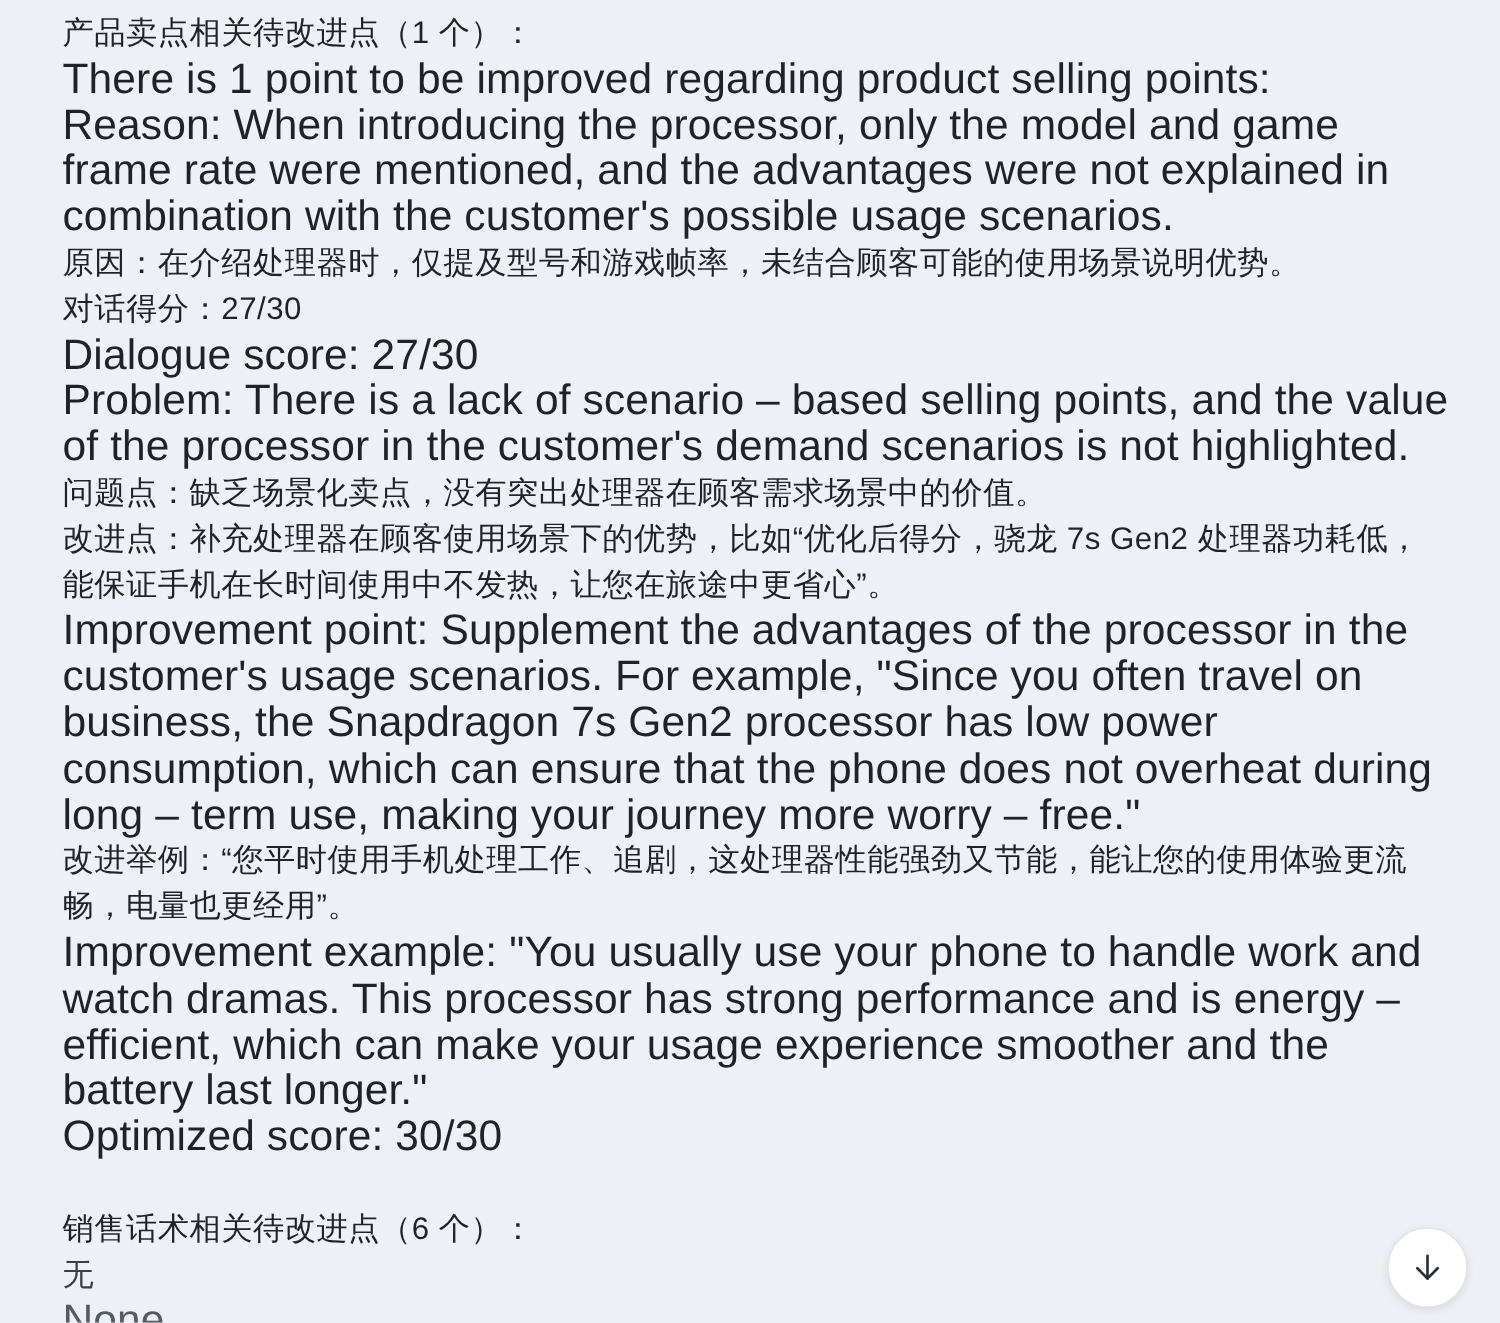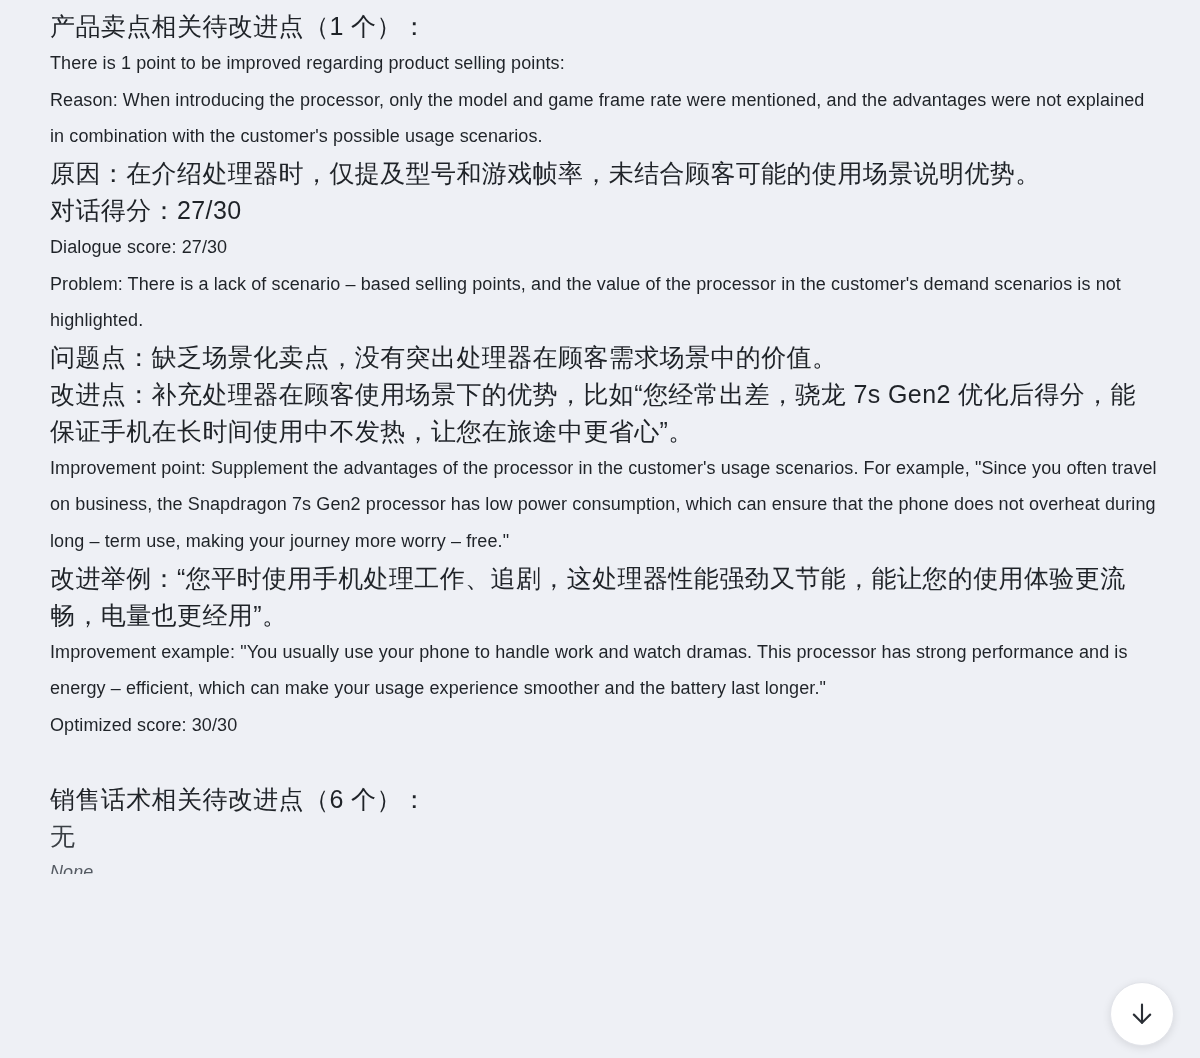--- a/index.html
+++ b/index.html
@@ -23,42 +23,41 @@
   }
   .content {
     position: absolute;
     left: 0;
     top: 0;
     width: 1200px;
     padding: 8px 40px 0 50px;
     box-sizing: border-box;
   }
   .line {
-    font-size: 18px;
+    font-size: 34px;
     line-height: 36.8px;
     letter-spacing: 0.1px;
     color: #1f2328;
     white-space: pre-wrap;
     word-break: break-word;
   }
   .line.cn {
     font-size: 25px;
     letter-spacing: 0.4px;
   }
   .line.fade {
     color: #3a3f45;
   }
   .blank {
     height: 36.8px;
   }
   .partial {
     color: #555b63;
     height: 20px;
     overflow: hidden;
-    font-style: italic;
   }
   .scroll-btn {
     position: absolute;
     right: 26px;
     bottom: 12px;
     width: 62px;
     height: 62px;
     border-radius: 50%;
     background: #ffffff;
     border: 1px solid #e2e4ea;
@@ -83,21 +82,21 @@
 
     <div class="line">Reason: When introducing the processor, only the model and game frame rate were mentioned, and the advantages were not explained in combination with the customer's possible usage scenarios.</div>
     <div class="line cn">原因：在介绍处理器时，仅提及型号和游戏帧率，未结合顾客可能的使用场景说明优势。</div>
 
     <div class="line cn">对话得分：27/30</div>
     <div class="line">Dialogue score: 27/30</div>
 
     <div class="line">Problem: There is a lack of scenario – based selling points, and the value of the processor in the customer's demand scenarios is not highlighted.</div>
     <div class="line cn">问题点：缺乏场景化卖点，没有突出处理器在顾客需求场景中的价值。</div>
 
-    <div class="line cn">改进点：补充处理器在顾客使用场景下的优势，比如“您经常出差，骁龙 7s Gen2 优化后得分，能保证手机在长时间使用中不发热，让您在旅途中更省心”。</div>
+    <div class="line cn">改进点：补充处理器在顾客使用场景下的优势，比如“优化后得分，骁龙 7s Gen2 处理器功耗低，能保证手机在长时间使用中不发热，让您在旅途中更省心”。</div>
     <div class="line">Improvement point: Supplement the advantages of the processor in the customer's usage scenarios. For example, "Since you often travel on business, the Snapdragon 7s Gen2 processor has low power consumption, which can ensure that the phone does not overheat during long – term use, making your journey more worry – free."</div>
 
     <div class="line cn">改进举例：“您平时使用手机处理工作、追剧，这处理器性能强劲又节能，能让您的使用体验更流畅，电量也更经用”。</div>
     <div class="line">Improvement example: "You usually use your phone to handle work and watch dramas. This processor has strong performance and is energy – efficient, which can make your usage experience smoother and the battery last longer."</div>
 
     <div class="line">Optimized score: 30/30</div>
 
     <div class="blank"></div>
 
     <div class="line cn">销售话术相关待改进点（6 个）：</div>

